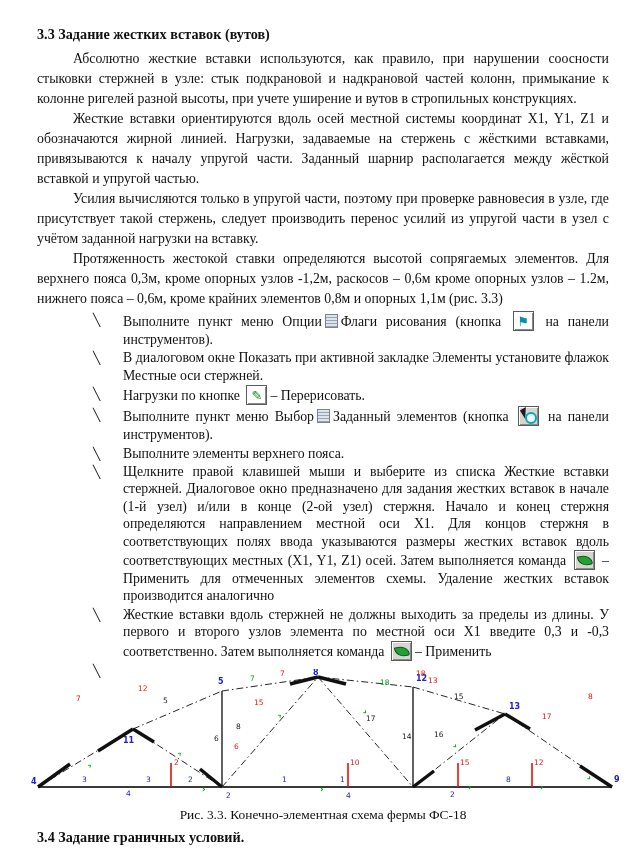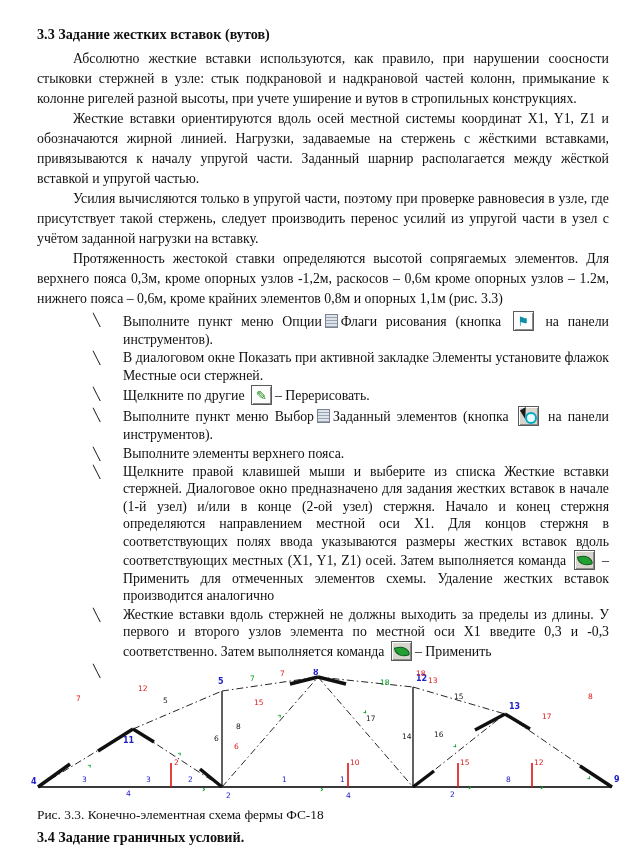--- a/index.html
+++ b/index.html
@@ -17,39 +17,39 @@
   .tb.white{background:#fdfdfd;}
   .tb .g{position:absolute;inset:0;display:flex;align-items:center;justify-content:center;font-size:13px;line-height:1;font-family:"DejaVu Sans",sans-serif;}
   .tb .leaf{position:absolute;left:3px;top:4px;width:12px;height:9px;background:#22a033;border:1px solid #0a5a18;border-radius:0 80% 15% 80%;transform:rotate(-14deg);}
   .tb .ring{position:absolute;right:1px;bottom:1px;width:8px;height:8px;border-radius:50%;background:#eafcff;border:2px solid #00a8c4;}
   .tb .ring.green{border-color:#18a038;background:#eaffe9;}
   .tb .cur{position:absolute;left:3px;top:1px;width:0;height:0;border-top:10px solid #1b1b1b;border-right:7px solid transparent;transform:rotate(-32deg);}
   .mi{display:inline-block;width:11px;height:12px;border:1px solid #7a8290;vertical-align:-2px;margin:0 3px;
       background:repeating-linear-gradient(#dfe3ea 0 2px,#9aa4b4 2px 3px);}
   
   .figwrap{margin:8px 0 0 -7px;}
-  .caption{font-size:13.4px;margin:2px 0 6px 0;}
+  .caption{text-align:center;font-size:13.4px;margin:2px 0 6px 0;}
   .hd34{font-weight:bold;font-size:14.2px;margin:6px 0 0 0;}
   .gap34{height:22px;}
 </style>
 </head>
 <body>
 
 <div class="page">
   <div class="hd">3.3 Задание жестких вставок (вутов)</div>
   <div id="paras">
       <p class="para"><span>Абсолютно жесткие вставки используются, как правило, при нарушении соосности стыковки стержней в узле: стык подкрановой и надкрановой частей колонн, примыкание к колонне ригелей разной высоты, при учете уширение и вутов в стропильных конструкциях.</span></p>
       <p class="para"><span>Жесткие вставки ориентируются вдоль осей местной системы координат X1, Y1, Z1 и обозначаются жирной линией. Нагрузки, задаваемые на стержень с жёсткими вставками, привязываются к началу упругой части. Заданный шарнир располагается между жёсткой вставкой и упругой частью.</span></p>
       <p class="para"><span>Усилия вычисляются только в упругой части, поэтому при проверке равновесия в узле, где присутствует такой стержень, следует производить перенос усилий из упругой части в узел с учётом заданной нагрузки на вставку.</span></p>
       <p class="para"><span>Протяженность жестокой ставки определяются высотой сопрягаемых элементов. Для верхнего пояса 0,3м, кроме опорных узлов -1,2м, раскосов – 0,6м кроме опорных узлов – 1.2м, нижнего пояса – 0,6м, кроме крайних элементов 0,8м и опорных 1,1м (рис. 3.3)</span></p>
     </div>
   <ul class="blist" id="blist1">
       <li><span class="mk">╲</span><span>Выполните пункт меню </span><span class="b">Опции</span><span class="mi"></span><span class="b">Флаги рисования</span><span> (кнопка </span><span class="tb white"><span class="g" style="color: rgb(10, 143, 166);">⚑</span></span><span> на панели инструментов).</span></li>
       <li><span class="mk">╲</span><span>В диалоговом окне </span><span class="b">Показать</span><span> при активной закладке </span><span class="b">Элементы</span><span> установите флажок </span><span class="b">Местные оси стержней.</span></li>
-      <li><span class="mk">╲</span><span>Щелкните по другие </span><span class="tb white"><span class="g" style="color: rgb(18, 138, 18);">✎</span></span><span class="b">– </span><span class="b">Перерисовать.</span></li>
+      <li><span class="mk">╲</span><span>Нагрузки по кнопке </span><span class="tb white"><span class="g" style="color: rgb(18, 138, 18);">✎</span></span><span class="b">– </span><span class="b">Перерисовать.</span></li>
       <li><span class="mk">╲</span><span class="b">Выполните</span><span> пункт меню </span><span class="b">Выбор</span><span class="mi"></span><span class="b">Заданный элементов</span><span> (кнопка </span><span class="tb"><span class="cur"></span><span class="ring"></span></span><span> на панели инструментов).</span></li>
       <li><span class="mk">╲</span><span>Выполните элементы верхнего пояса.</span></li>
       <li><span class="mk">╲</span><span>Щелкните правой клавишей мыши и выберите из списка </span><span class="b">Жесткие вставки стержней.</span><span> Диалоговое окно предназначено для задания жестких вставок в начале (1-й узел) и/или в конце (2-ой узел) стержня. Начало и конец стержня определяются направлением местной оси </span><span class="b">X1</span><span>. Для концов стержня в соответствующих полях ввода указываются размеры жестких вставок вдоль соответствующих местных (X1, Y1, Z1) осей. Затем выполняется команда </span><span class="tb"><span class="leaf"></span></span><span> – </span><span class="b">Применить</span><span> для отмеченных элементов схемы. Удаление жестких вставок производится аналогично</span></li>
       <li><span class="mk">╲</span><span class="b">Жесткие вставки вдоль стержней не должны выходить за пределы из длины.</span><span> У первого и второго узлов элемента по местной оси X1 введите 0,3 и -0,3 соответственно. Затем выполняется команда </span><span class="tb"><span class="leaf"></span></span><span>– </span><span class="b">Применить</span></li>
       <li><span class="mk">╲</span></li>
     </ul>
   <div class="figwrap"><svg id="truss" width="590" height="132" viewBox="0 0 590 132">
         <line x1="8" y1="118" x2="103" y2="60" stroke="#262626" stroke-width="1" stroke-dasharray="7 3 1.5 3"></line>
         <line x1="103" y1="60" x2="192" y2="22" stroke="#262626" stroke-width="1" stroke-dasharray="7 3 1.5 3"></line>
         <line x1="192" y1="22" x2="288" y2="8" stroke="#262626" stroke-width="1" stroke-dasharray="7 3 1.5 3"></line>

